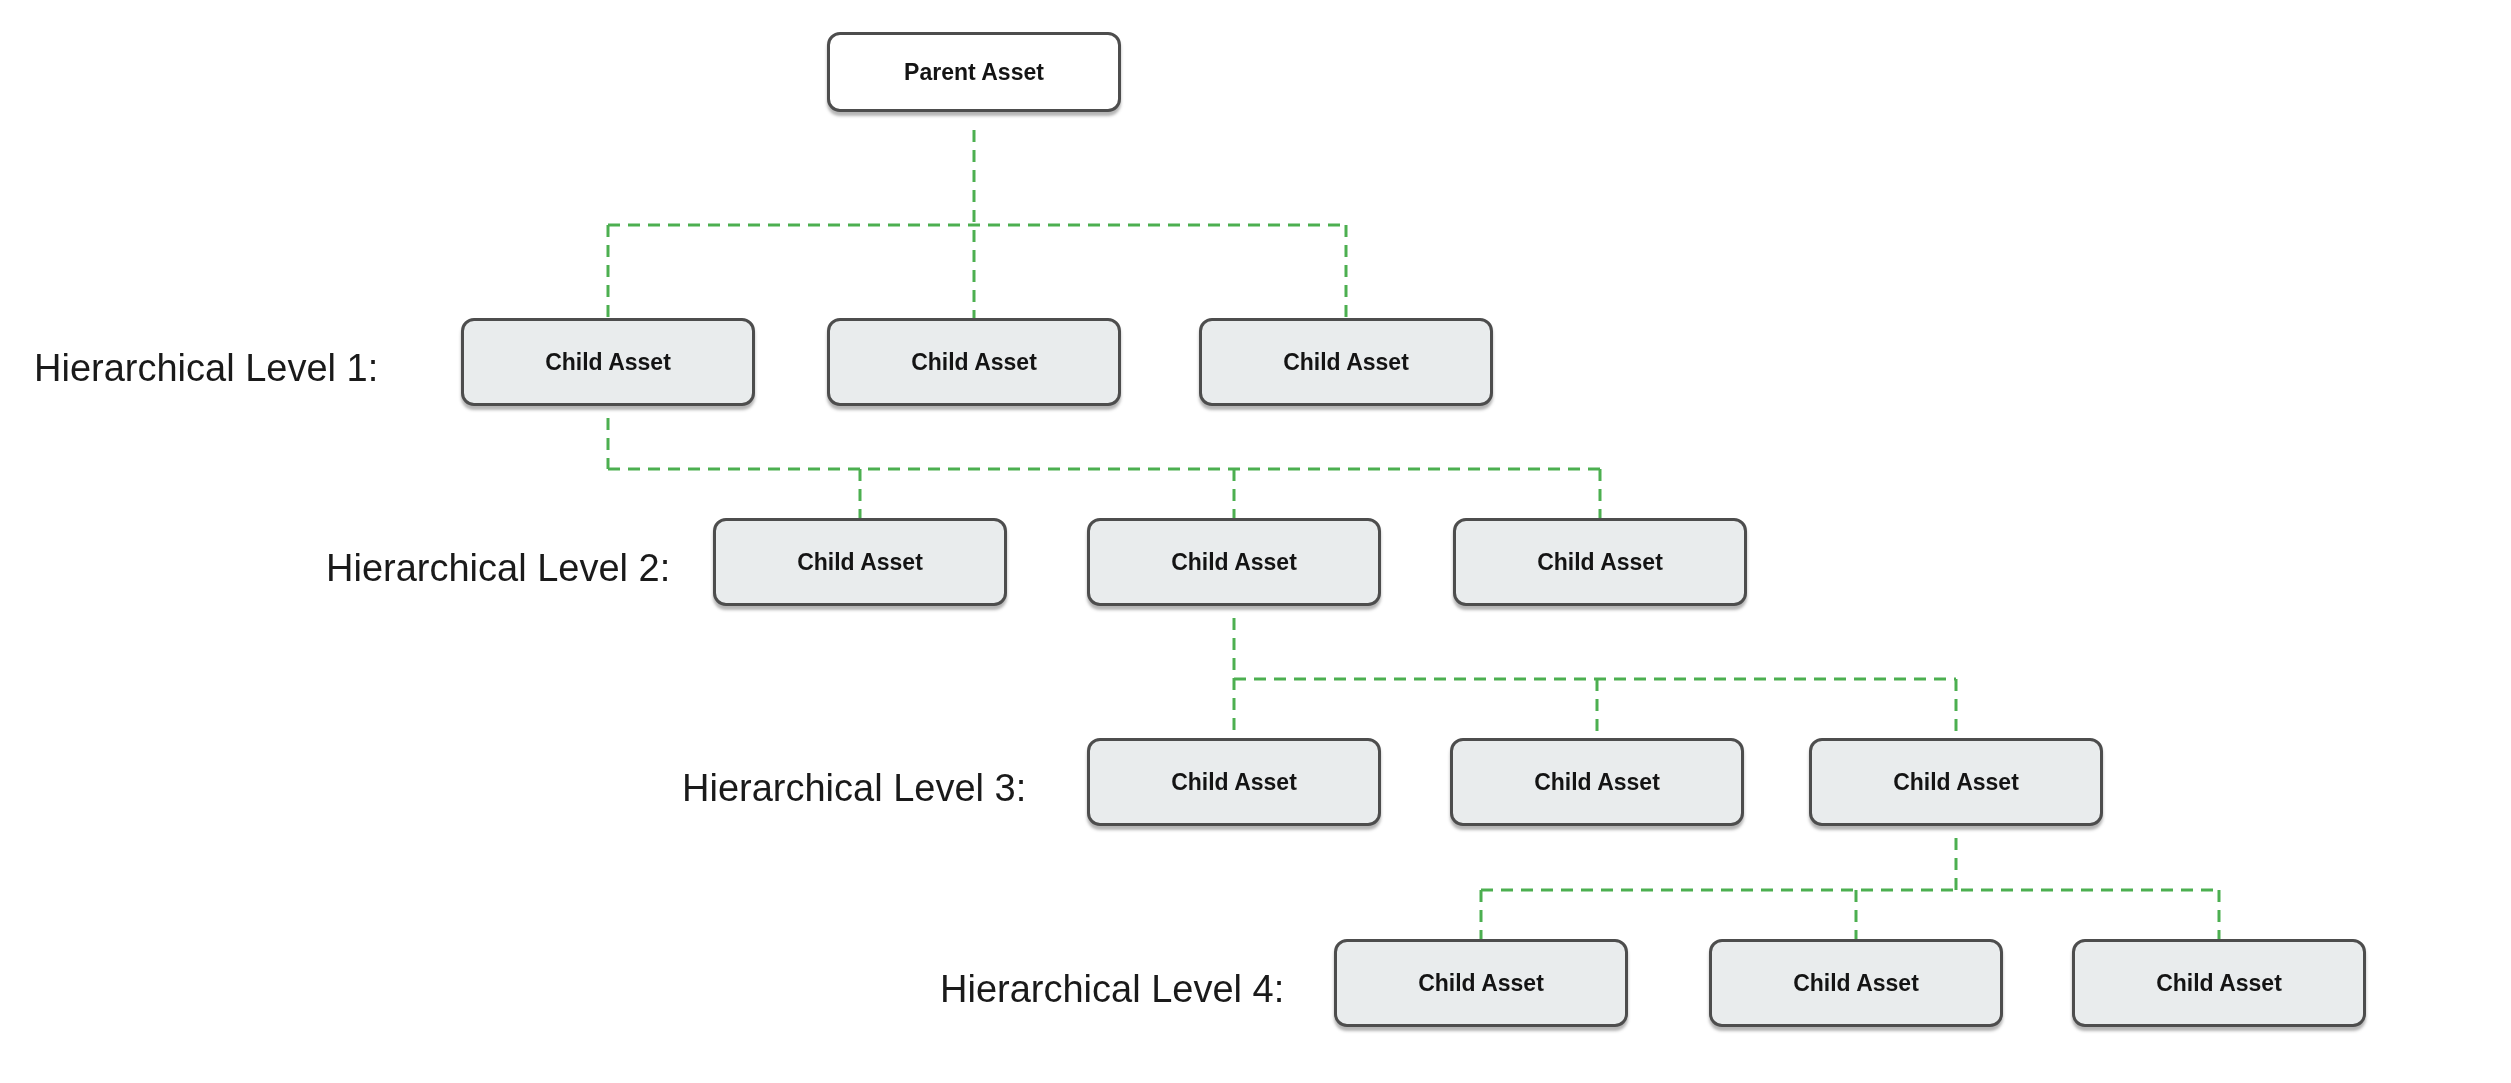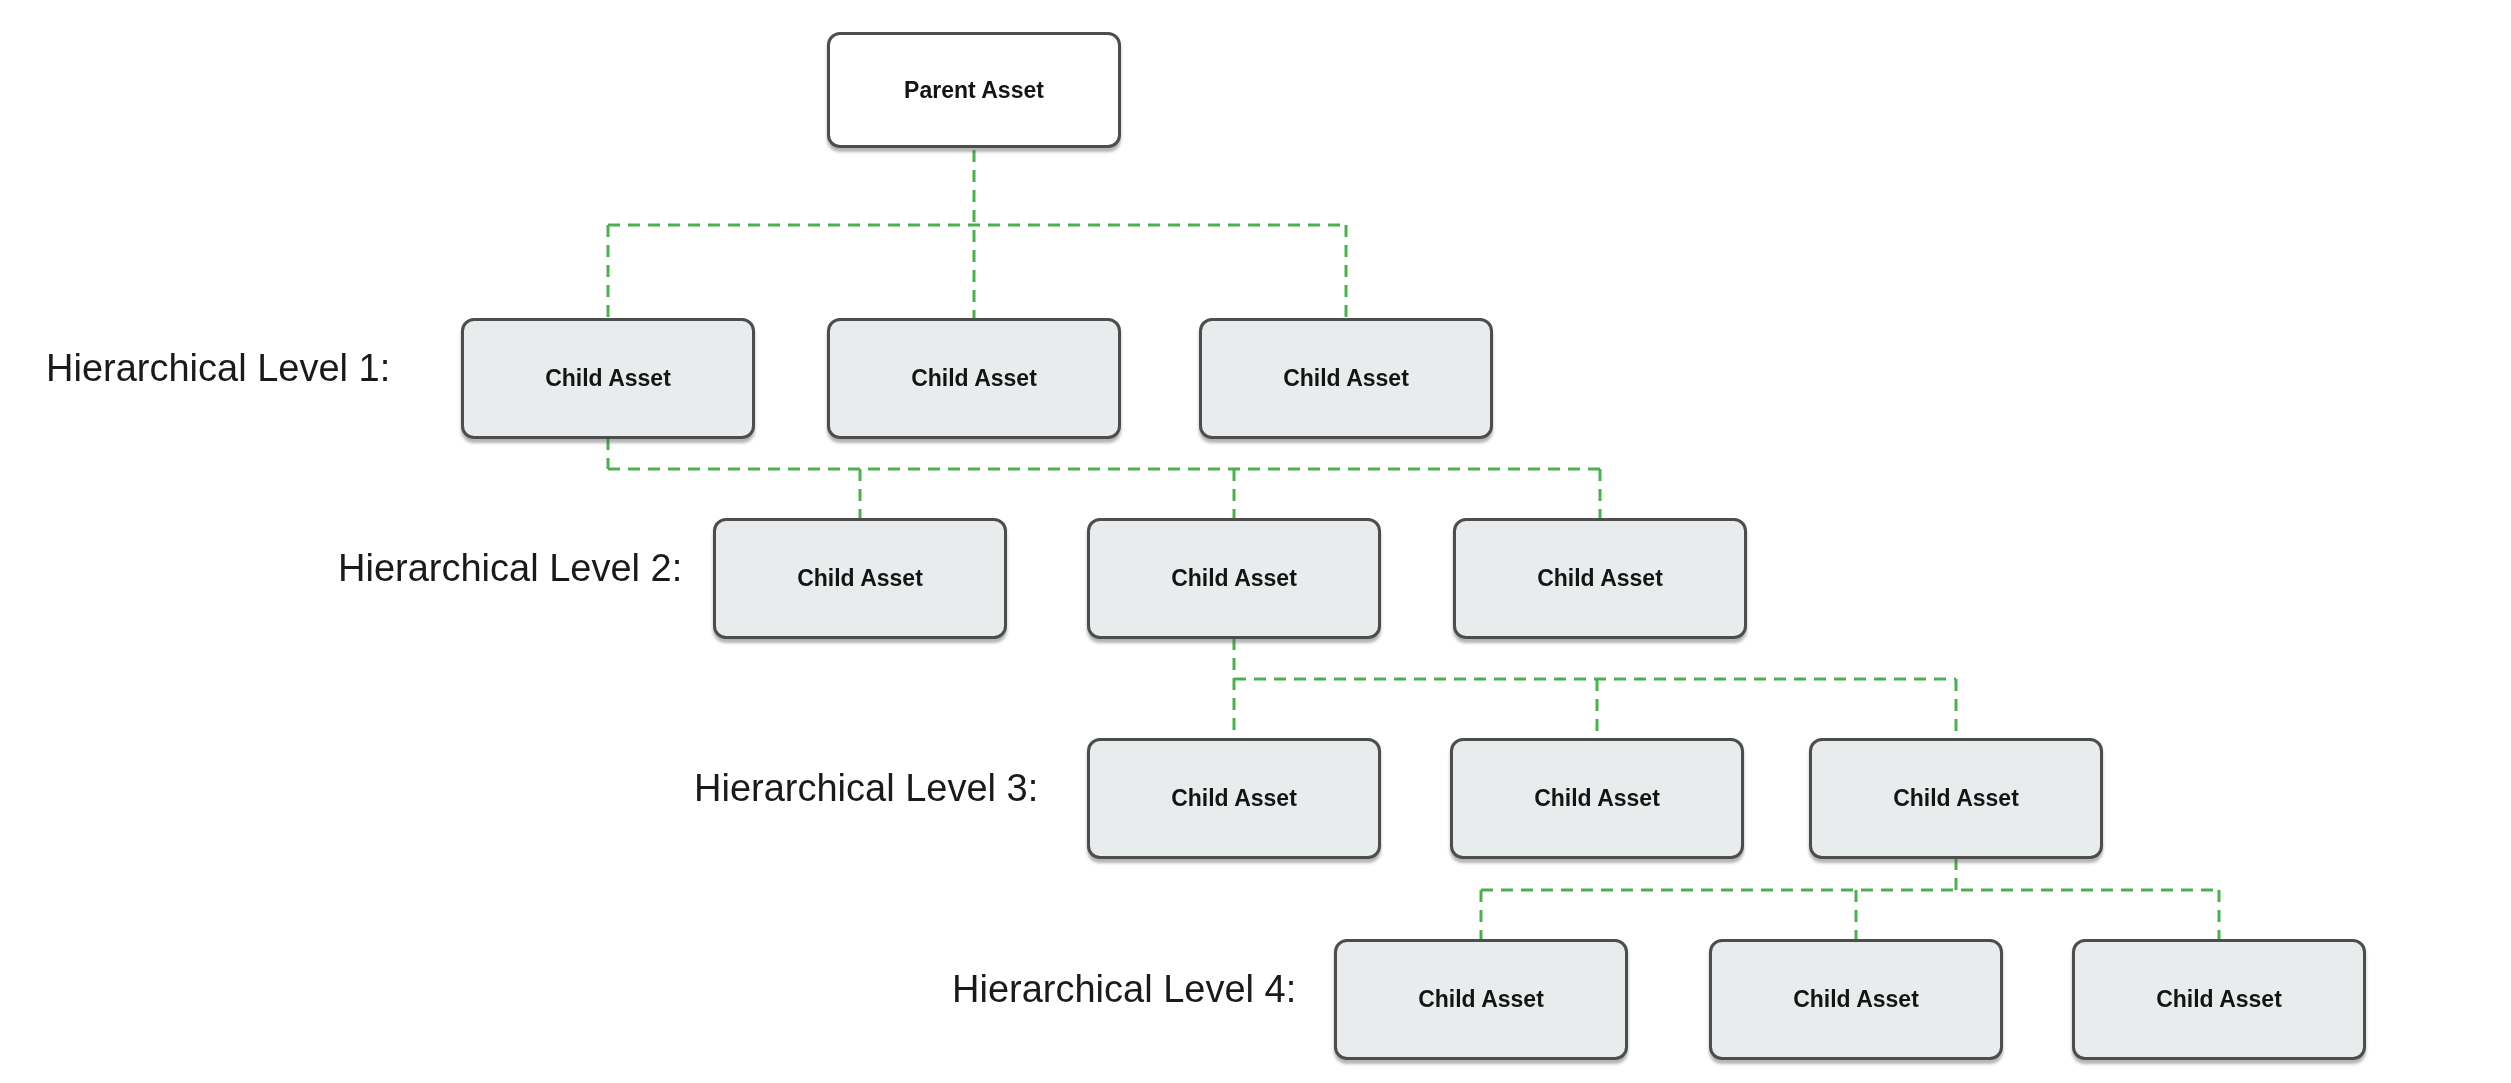--- a/index.html
+++ b/index.html
@@ -30,44 +30,43 @@
   }
   .connector {
     fill: none;
     stroke: var(--connector-color);
     stroke-width: 3;
     stroke-dasharray: 12 8;
   }
   .node {
     position: absolute;
     width: 294px;
-    height: 121px;
+    height: 88px;
     border: 3px solid var(--node-border);
     border-radius: 13px;
     background: var(--child-fill);
     display: flex;
     align-items: center;
     justify-content: center;
     box-shadow: 0 4px 3px rgba(90,90,90,0.45);
     font-weight: bold;
     font-size: 23px;
     color: var(--text-color);
     text-align: center;
   }
   .node.parent {
-    height: 116px;
+    height: 80px;
     background: var(--parent-fill);
   }
   .row-label {
     position: absolute;
     font-size: 38px;
     line-height: 44px;
     color: #1a1a1a;
     white-space: nowrap;
-    margin-left: 12px;
   }
 </style>
 </head>
 <body>
 
 <div class="canvas">
 
   <svg class="connector-svg" viewBox="0 0 2511 1083" xmlns="http://www.w3.org/2000/svg">
 
     <path class="connector" d="M974 130 L974 318"></path>

